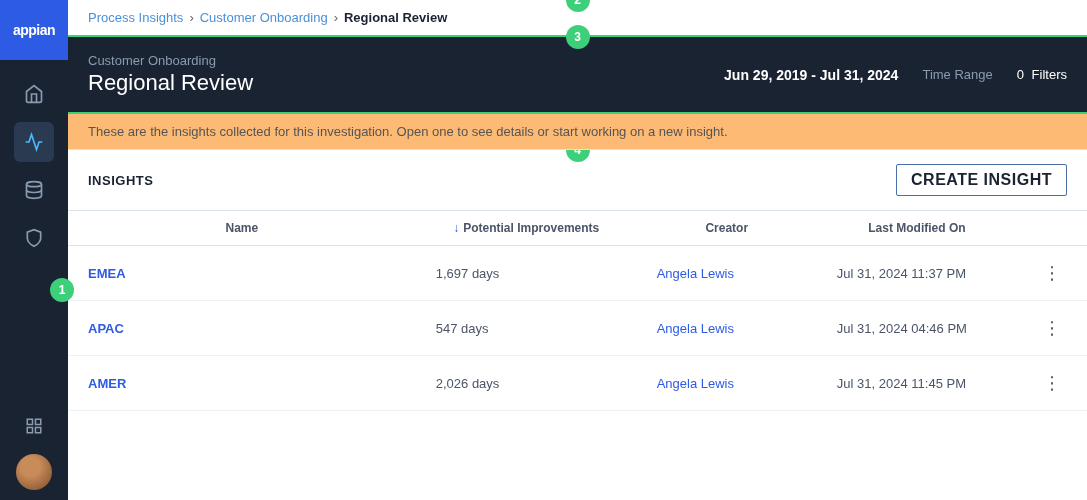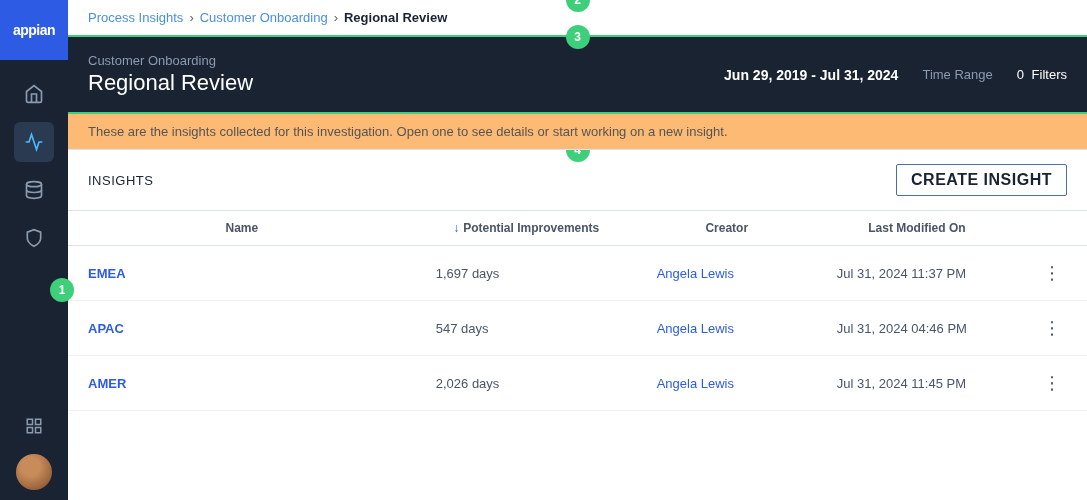--- a/index.html
+++ b/index.html
@@ -201,21 +201,21 @@
     .insights-header {
       display: flex;
       align-items: center;
       justify-content: space-between;
       padding: 14px 20px;
       border-bottom: 1px solid #dde3eb;
       position: relative;
     }
     .insights-title {
       font-size: 13px;
-      font-weight: 400;
+      font-weight: 700;
       color: #1a2332;
       letter-spacing: 0.5px;
       text-align: center;
     }
     .create-insight-btn {
       background: transparent;
       border: 1.5px solid #4a6fa5;
       color: #1a2332;
       padding: 6px 14px;
       font-size: 16px;

